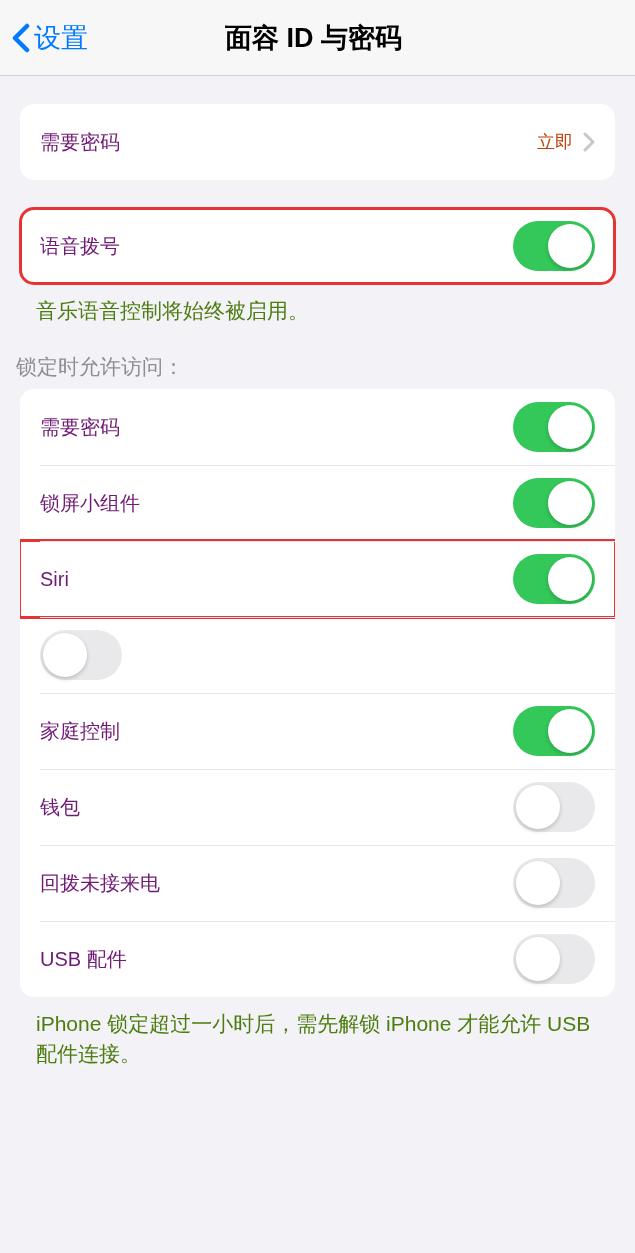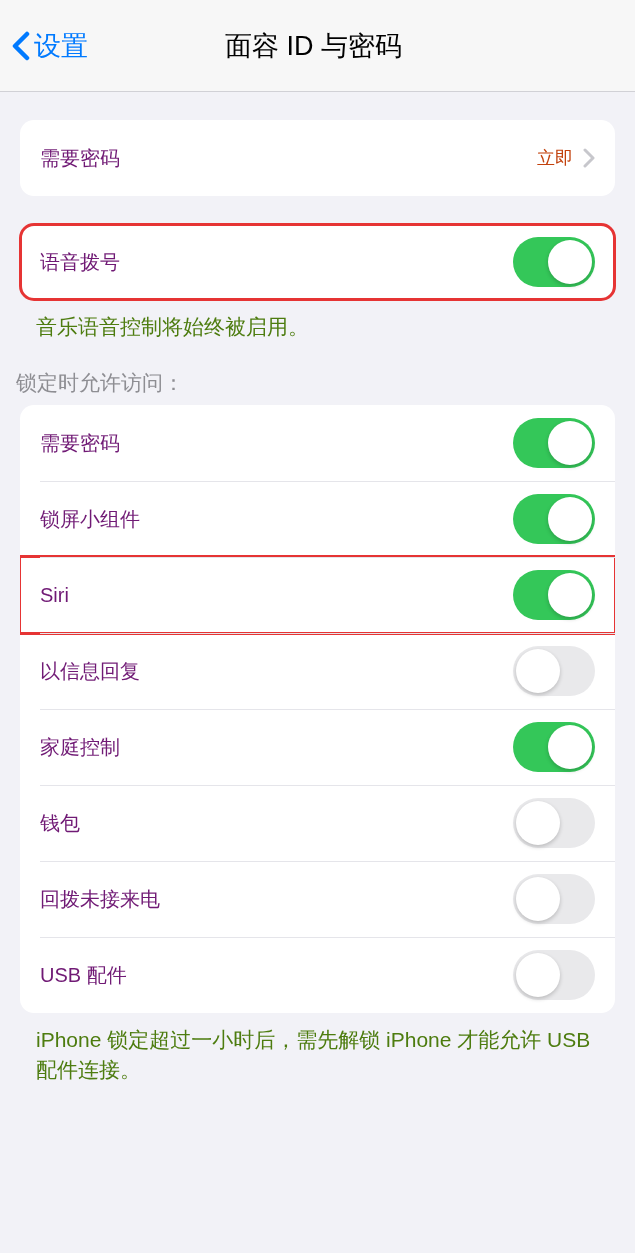--- a/index.html
+++ b/index.html
@@ -9,21 +9,21 @@
       -webkit-font-smoothing: antialiased;
     }
     body {
       font-family: -apple-system, "SF Pro Text", "Helvetica Neue", "PingFang SC", sans-serif;
       background: #f2f2f7;
       width: 635px;
       height: 1253px;
       overflow: hidden;
     }
     .nav-bar {
-      height: 92px;
+      height: 76px;
       background: #f7f7f7;
       border-bottom: 1px solid #d1d1d6;
       display: flex;
       align-items: center;
       position: relative;
     }
     .nav-back {
       display: flex;
       align-items: center;
       padding-left: 12px;
@@ -34,21 +34,21 @@
       width: 18px;
       height: 30px;
       margin-right: 4px;
     }
     .nav-title {
       position: absolute;
       left: 0;
       right: 8px;
       text-align: center;
       font-size: 27px;
-      font-weight: 400;
+      font-weight: 700;
       color: #000;
       pointer-events: none;
     }
     .content {
       padding: 0;
     }
     .group {
       margin: 28px 20px 0 20px;
       background: #fff;
       border-radius: 14px;
@@ -186,21 +186,20 @@
           <div class="toggle-knob"></div>
         </div>
       </div>
       <div class="row highlighted-row">
         <div class="row-label">Siri</div>
         <div class="toggle on">
           <div class="toggle-knob"></div>
         </div>
       </div>
       <div class="row">
-        <div class="row-label">以信息回复</div>
         <div class="toggle off">
           <div class="toggle-knob"></div>
         </div>
       </div>
       <div class="row">
         <div class="row-label">家庭控制</div>
         <div class="toggle on">
           <div class="toggle-knob"></div>
         </div>
       </div>

